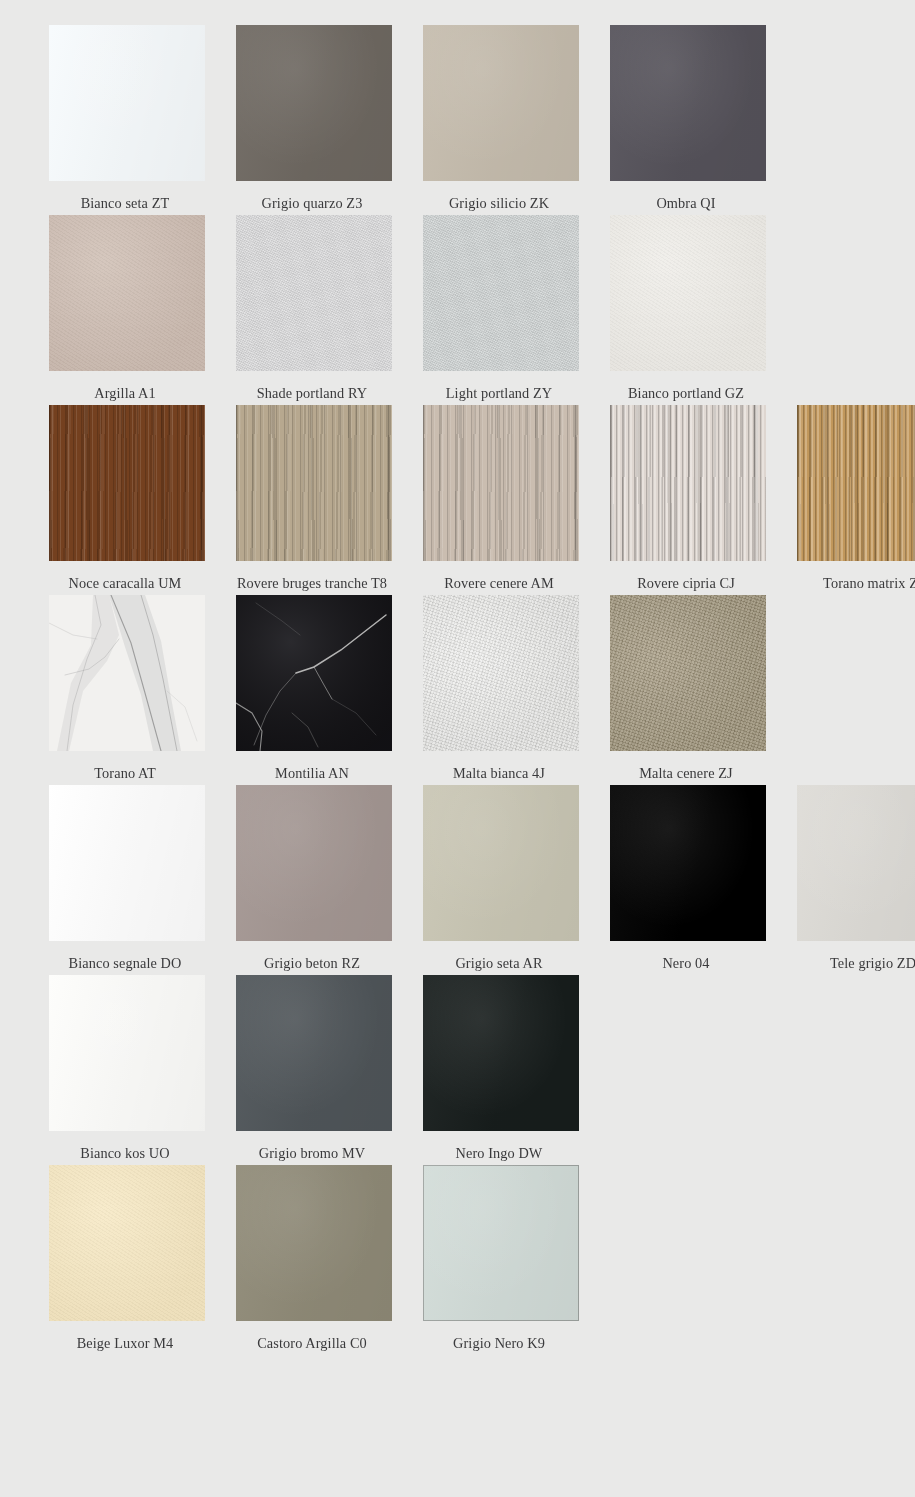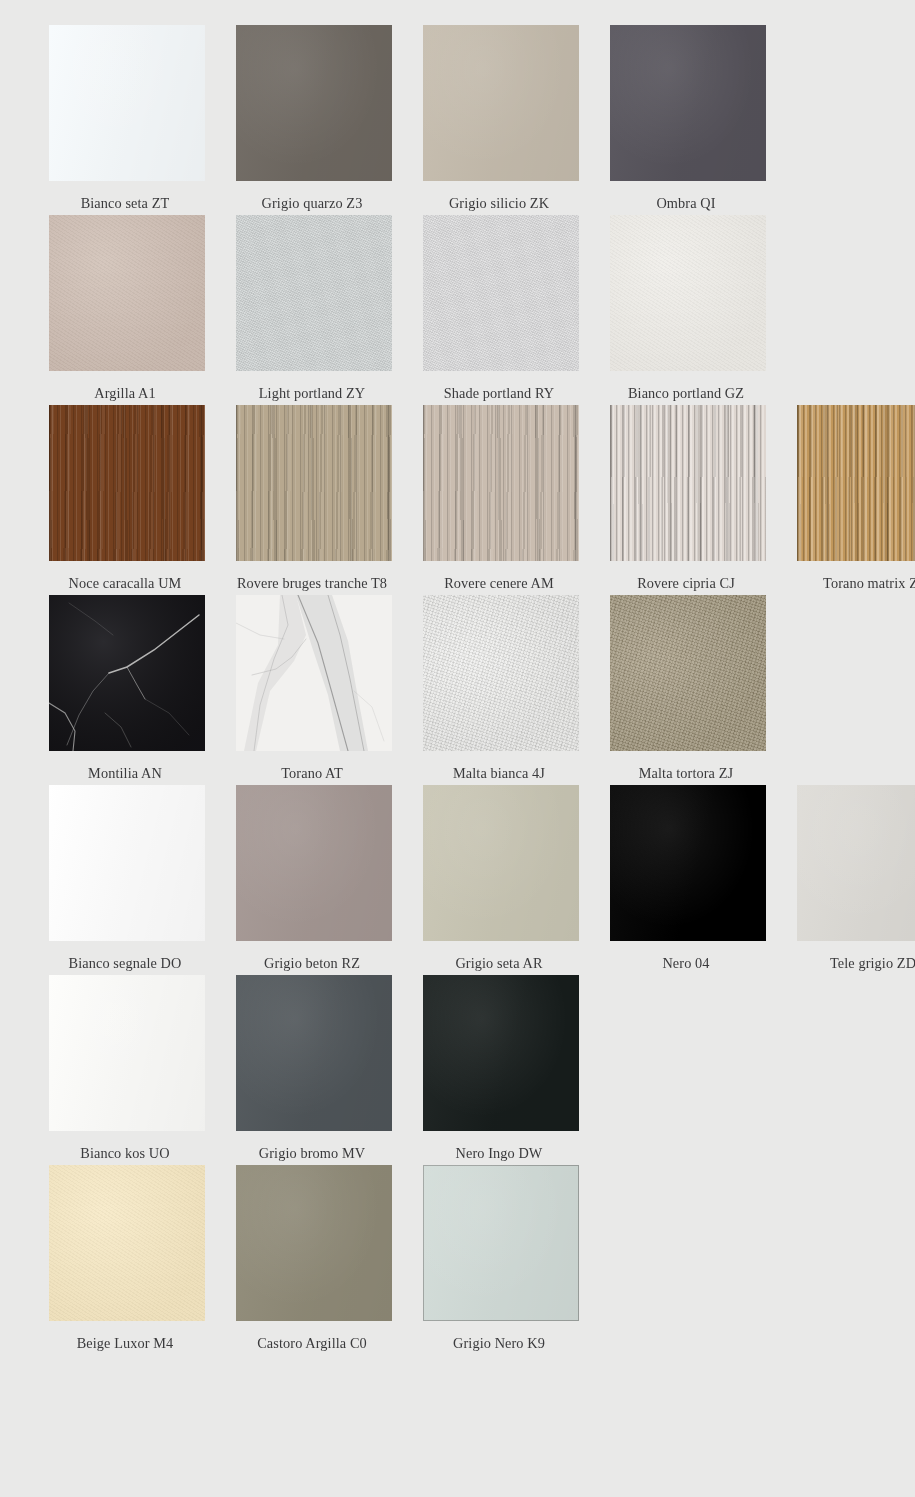--- a/index.html
+++ b/index.html
@@ -160,32 +160,32 @@
       </div>
     </div>
     <div class="swatch-row">
       <div class="swatch-cell">
         <div class="swatch-chip" style="background-color: rgb(205, 188, 177);">
           <div class="tex tex-soft"></div>
         </div>
         <div class="swatch-label">Argilla A1</div>
       </div>
       <div class="swatch-cell">
+        <div class="swatch-chip" style="background-color: rgb(224, 224, 225);">
+          <div class="tex tex-speckle"></div>
+        </div>
+        <div class="swatch-label">Shade portland RY</div>
+      </div>
+      <div class="swatch-cell">
         <div class="swatch-chip" style="background-color: rgb(213, 217, 217);">
           <div class="tex tex-speckle"></div>
         </div>
         <div class="swatch-label">Light portland ZY</div>
       </div>
       <div class="swatch-cell">
-        <div class="swatch-chip" style="background-color: rgb(224, 224, 225);">
-          <div class="tex tex-speckle"></div>
-        </div>
-        <div class="swatch-label">Shade portland RY</div>
-      </div>
-      <div class="swatch-cell">
         <div class="swatch-chip" style="background-color: rgb(238, 236, 231);">
           <div class="tex tex-soft"></div>
         </div>
         <div class="swatch-label">Bianco portland GZ</div>
       </div>
     </div>
     <div class="swatch-row">
       <div class="swatch-cell">
         <div class="swatch-chip" style="background-color: rgb(116, 64, 31);">
           <div class="tex tex-wood"></div>
@@ -211,20 +211,35 @@
         <div class="swatch-label">Rovere cipria CJ</div>
       </div>
       <div class="swatch-cell">
         <div class="swatch-chip" style="background-color: rgb(197, 154, 93);">
           <div class="tex tex-wood-ribbed"></div>
         </div>
         <div class="swatch-label">Torano matrix ZI</div>
       </div>
     </div>
     <div class="swatch-row">
+      <div class="swatch-cell">
+        <div class="swatch-chip" style="background-color: rgb(242, 241, 239);">
+          <svg class="tex-svg" viewBox="0 0 156 156" preserveAspectRatio="none">
+            <path d="M60,0 L96,0 L112,46 L120,92 L132,156 L104,156 L92,100 L76,52 Z" fill="#c9c9c9" opacity="0.42"></path>
+            <path d="M44,0 L60,0 L70,40 L58,66 L34,96 L20,156 L8,156 L22,88 L42,50 Z" fill="#c4c4c4" opacity="0.30"></path>
+            <path d="M62,0 L82,48 L96,98 L112,156" stroke="#8d8d8d" stroke-width="1.1" fill="none" opacity="0.8" stroke-linecap="round"></path>
+            <path d="M92,0 L104,40 L114,84 L128,156" stroke="#9a9a9a" stroke-width="0.9" fill="none" opacity="0.65" stroke-linecap="round"></path>
+            <path d="M46,0 L52,30 L38,64 L24,110 L18,156" stroke="#a5a5a5" stroke-width="0.8" fill="none" opacity="0.55" stroke-linecap="round"></path>
+            <path d="M70,44 L56,62 L40,74 L16,80" stroke="#9d9d9d" stroke-width="0.7" fill="none" opacity="0.5" stroke-linecap="round"></path>
+            <path d="M0,28 L24,40 L48,44" stroke="#b0b0b0" stroke-width="0.7" fill="none" opacity="0.45" stroke-linecap="round"></path>
+            <path d="M118,96 L136,112 L148,146" stroke="#a8a8a8" stroke-width="0.6" fill="none" opacity="0.4" stroke-linecap="round"></path>
+          </svg>
+        </div>
+        <div class="swatch-label">Torano AT</div>
+      </div>
       <div class="swatch-cell">
         <div class="swatch-chip" style="background-color: rgb(23, 22, 26);">
           <svg class="tex-svg" viewBox="0 0 156 156" preserveAspectRatio="none">
             <defs>
               <radialGradient id="dgrad" cx="0.35" cy="0.3" r="0.85">
                 <stop offset="0%" stop-color="#3a3a3e" stop-opacity="0.55"></stop>
                 <stop offset="100%" stop-color="#000" stop-opacity="0.25"></stop>
               </radialGradient>
             </defs>
             <rect width="156" height="156" fill="url(#dgrad)"></rect>
@@ -233,45 +248,30 @@
             <path d="M60,78 L44,96 L30,120 L18,150" stroke="#a9a9a8" stroke-width="0.9" fill="none" opacity="0.5" stroke-linecap="round"></path>
             <path d="M0,108 L16,118 L26,136 L24,156" stroke="#c2c2c1" stroke-width="1.1" fill="none" opacity="0.7" stroke-linecap="round"></path>
             <path d="M56,118 L72,132 L82,152" stroke="#9c9c9b" stroke-width="0.8" fill="none" opacity="0.45" stroke-linecap="round"></path>
             <path d="M96,104 L120,118 L140,140" stroke="#8f8f8e" stroke-width="0.7" fill="none" opacity="0.4" stroke-linecap="round"></path>
             <path d="M20,8 L46,26 L64,40" stroke="#9a9a99" stroke-width="0.7" fill="none" opacity="0.35" stroke-linecap="round"></path>
           </svg>
         </div>
         <div class="swatch-label">Montilia AN</div>
       </div>
       <div class="swatch-cell">
-        <div class="swatch-chip" style="background-color: rgb(242, 241, 239);">
-          <svg class="tex-svg" viewBox="0 0 156 156" preserveAspectRatio="none">
-            <path d="M60,0 L96,0 L112,46 L120,92 L132,156 L104,156 L92,100 L76,52 Z" fill="#c9c9c9" opacity="0.42"></path>
-            <path d="M44,0 L60,0 L70,40 L58,66 L34,96 L20,156 L8,156 L22,88 L42,50 Z" fill="#c4c4c4" opacity="0.30"></path>
-            <path d="M62,0 L82,48 L96,98 L112,156" stroke="#8d8d8d" stroke-width="1.1" fill="none" opacity="0.8" stroke-linecap="round"></path>
-            <path d="M92,0 L104,40 L114,84 L128,156" stroke="#9a9a9a" stroke-width="0.9" fill="none" opacity="0.65" stroke-linecap="round"></path>
-            <path d="M46,0 L52,30 L38,64 L24,110 L18,156" stroke="#a5a5a5" stroke-width="0.8" fill="none" opacity="0.55" stroke-linecap="round"></path>
-            <path d="M70,44 L56,62 L40,74 L16,80" stroke="#9d9d9d" stroke-width="0.7" fill="none" opacity="0.5" stroke-linecap="round"></path>
-            <path d="M0,28 L24,40 L48,44" stroke="#b0b0b0" stroke-width="0.7" fill="none" opacity="0.45" stroke-linecap="round"></path>
-            <path d="M118,96 L136,112 L148,146" stroke="#a8a8a8" stroke-width="0.6" fill="none" opacity="0.4" stroke-linecap="round"></path>
-          </svg>
-        </div>
-        <div class="swatch-label">Torano AT</div>
-      </div>
-      <div class="swatch-cell">
         <div class="swatch-chip" style="background-color: rgb(238, 238, 236);">
           <div class="tex tex-stucco"></div>
         </div>
         <div class="swatch-label">Malta bianca 4J</div>
       </div>
       <div class="swatch-cell">
         <div class="swatch-chip" style="background-color: rgb(157, 145, 117);">
           <div class="tex tex-stucco"></div>
         </div>
-        <div class="swatch-label">Malta tortora ZJ</div>
+        <div class="swatch-label">Malta cenere ZJ</div>
       </div>
     </div>
     <div class="swatch-row">
       <div class="swatch-cell">
         <div class="swatch-chip" style="background-color: rgb(255, 255, 255);">
           <div class="tex tex-matte"></div>
         </div>
         <div class="swatch-label">Bianco segnale DO</div>
       </div>
       <div class="swatch-cell">

